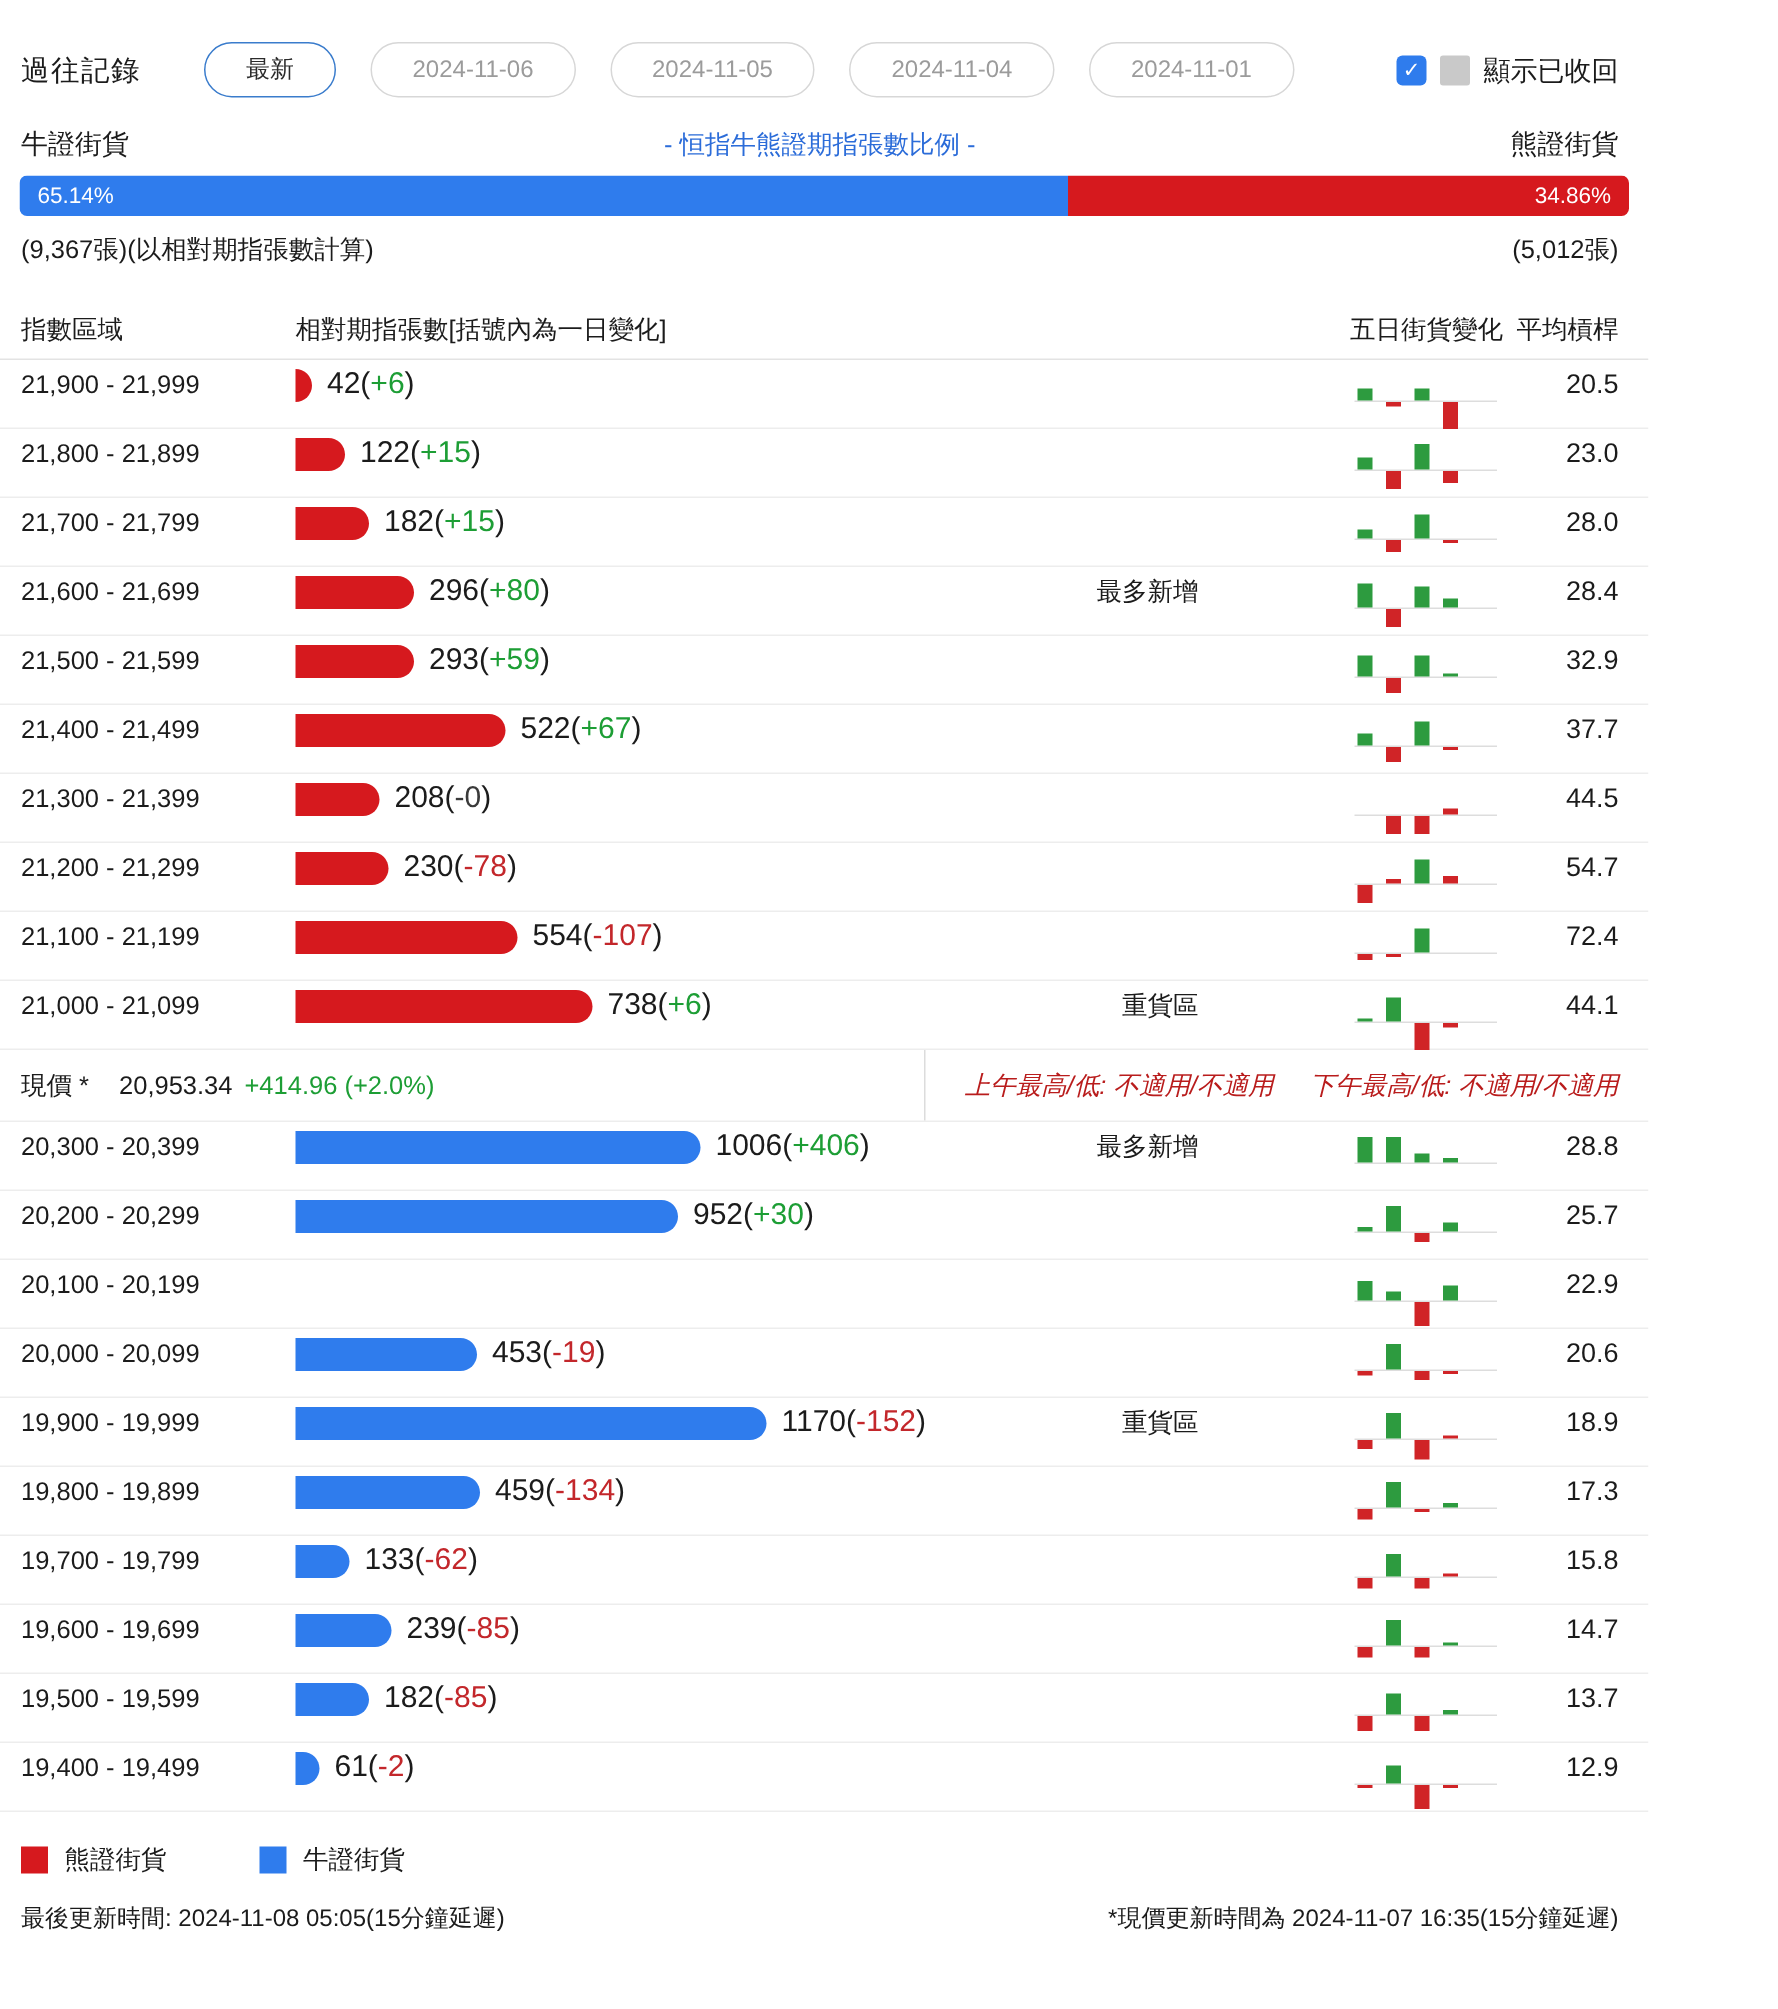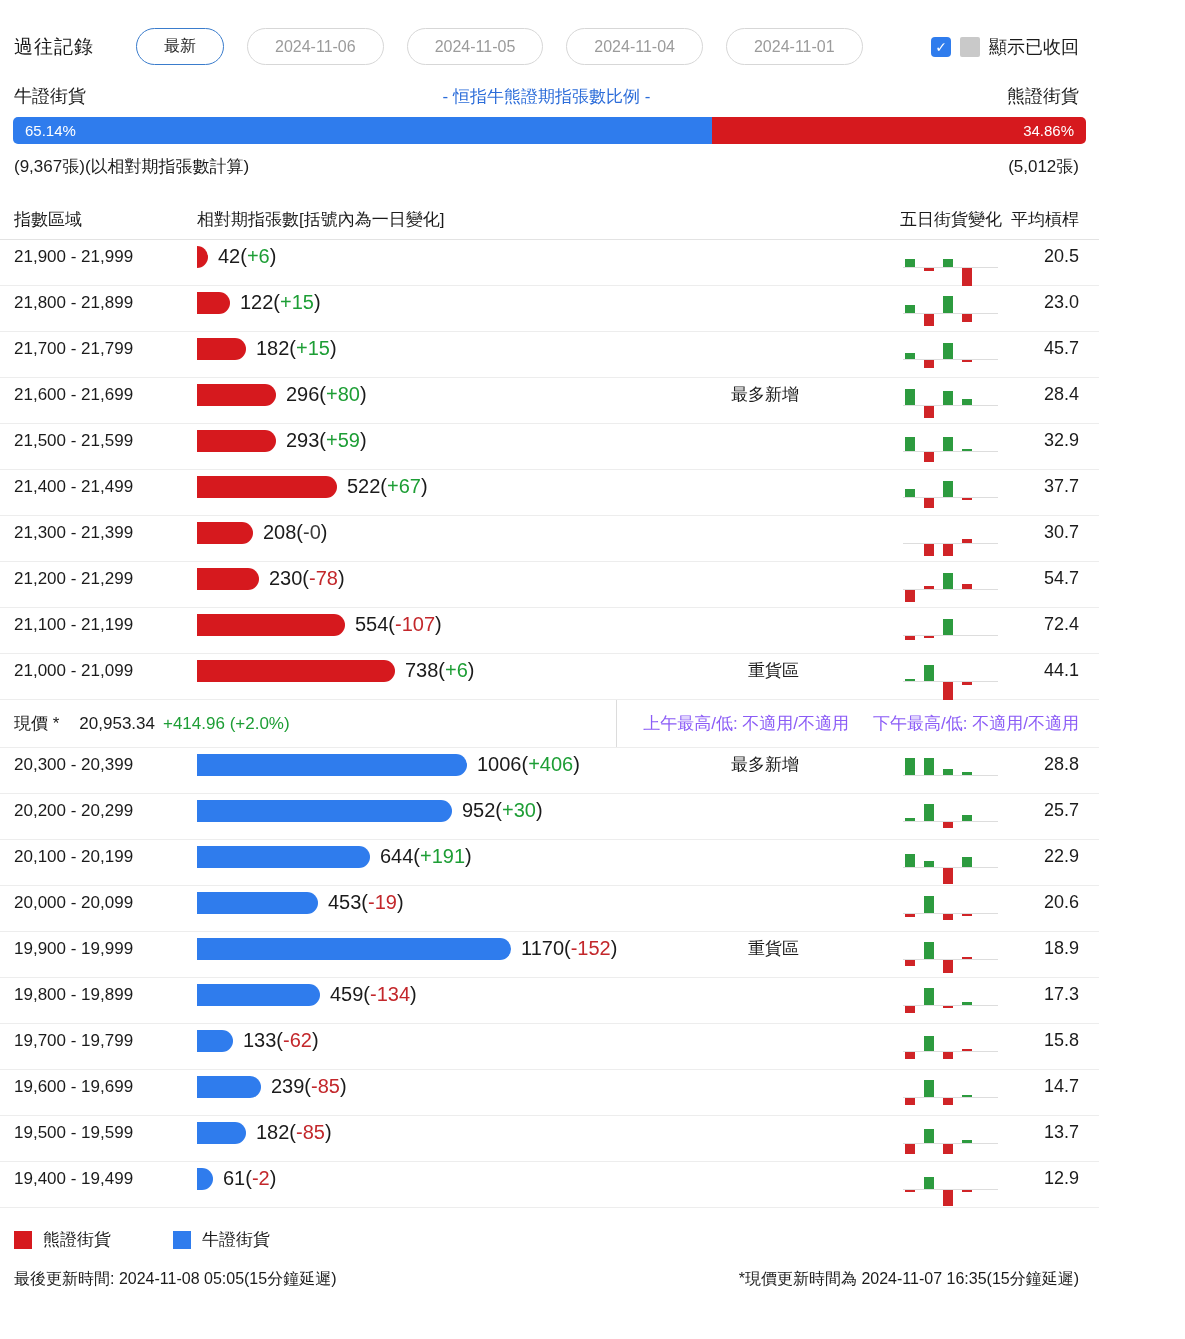--- a/index.html
+++ b/index.html
@@ -51,21 +51,21 @@
   .spark .sb { position:absolute; width:10px; }
   .lev { position:absolute; right:20px; font-size:18px; color:#1b1b1b; }
 
   
   .currow { display:flex; align-items:stretch; height:48px; border-bottom:1px solid #ededed; font-size:17px; }
   .cur-left { width:628px; display:flex; align-items:center; padding-left:14px; border-right:1px solid #dcdcdc; }
   .cur-label { color:#1b1b1b; margin-right:20px; }
   .cur-price { color:#1b1b1b; margin-right:8px; }
   .cur-chg { color:#1d9e35; }
   .cur-right { flex:1; display:flex; align-items:center; padding:0 20px 0 26px; gap:24px; justify-content:flex-end; }
-  .cur-right span { white-space:nowrap; color:#8b5cf6; }
+  .cur-right span { white-space:nowrap; color:#b91c1c;font-style:italic; }
 
   
   .legend { display:flex; align-items:center; gap:62px; padding:20px 14px 12px 14px; }
   .legend-item { display:flex; align-items:center; gap:11px; font-size:17px; color:#1b1b1b; }
   .sw { width:18px; height:18px; }
   .footer { display:flex; justify-content:space-between; padding:6px 20px 0 14px; font-size:16px; color:#1b1b1b; }
 </style>
 </head>
 <body>
 
@@ -152,21 +152,21 @@
           <div class="hbar" style="width: 49px; background: rgb(214, 25, 30);"></div>
           <span class="val">182(<span class="chg pos">+15</span>)</span>
         </div>
         <div class="spark">
           <div class="base"></div>
           <div class="sb" style="left: 2px; background: rgb(45, 155, 63); top: 20px; height: 6px;"></div>
           <div class="sb" style="left: 21px; background: rgb(208, 36, 39); top: 27px; height: 8px;"></div>
           <div class="sb" style="left: 40px; background: rgb(45, 155, 63); top: 10px; height: 16px;"></div>
           <div class="sb" style="left: 59px; background: rgb(208, 36, 39); top: 27px; height: 2px;"></div>
         </div>
-        <span class="lev">45.7</span>
+        <span class="lev">28.0</span>
       </div>
       <div class="row">
         <span class="range">21,600 - 21,699</span>
         <div class="barwrap">
           <div class="hbar" style="width: 79px; background: rgb(214, 25, 30);"></div>
           <span class="val">296(<span class="chg pos">+80</span>)</span>
         </div>
         <span class="annot">最多新增</span>
         <div class="spark">
           <div class="base"></div>
@@ -212,21 +212,21 @@
         <div class="barwrap">
           <div class="hbar" style="width: 56px; background: rgb(214, 25, 30);"></div>
           <span class="val">208(<span class="chg zero">-0</span>)</span>
         </div>
         <div class="spark">
           <div class="base"></div>
           <div class="sb" style="left: 21px; background: rgb(208, 36, 39); top: 27px; height: 12px;"></div>
           <div class="sb" style="left: 40px; background: rgb(208, 36, 39); top: 27px; height: 12px;"></div>
           <div class="sb" style="left: 59px; background: rgb(208, 36, 39); top: 22px; height: 4px;"></div>
         </div>
-        <span class="lev">30.7</span>
+        <span class="lev">44.5</span>
       </div>
       <div class="row">
         <span class="range">21,200 - 21,299</span>
         <div class="barwrap">
           <div class="hbar" style="width: 62px; background: rgb(214, 25, 30);"></div>
           <span class="val">230(<span class="chg neg">-78</span>)</span>
         </div>
         <div class="spark">
           <div class="base"></div>
           <div class="sb" style="left: 2px; background: rgb(208, 36, 39); top: 27px; height: 12px;"></div>
@@ -307,24 +307,20 @@
           <div class="base"></div>
           <div class="sb" style="left: 2px; background: rgb(45, 155, 63); top: 23px; height: 3px;"></div>
           <div class="sb" style="left: 21px; background: rgb(45, 155, 63); top: 9px; height: 17px;"></div>
           <div class="sb" style="left: 40px; background: rgb(208, 36, 39); top: 27px; height: 6px;"></div>
           <div class="sb" style="left: 59px; background: rgb(45, 155, 63); top: 20px; height: 6px;"></div>
         </div>
         <span class="lev">25.7</span>
       </div>
       <div class="row">
         <span class="range">20,100 - 20,199</span>
-        <div class="barwrap">
-          <div class="hbar" style="width: 173px; background: rgb(47, 124, 237);"></div>
-          <span class="val">644(<span class="chg pos">+191</span>)</span>
-        </div>
         <div class="spark">
           <div class="base"></div>
           <div class="sb" style="left: 2px; background: rgb(45, 155, 63); top: 13px; height: 13px;"></div>
           <div class="sb" style="left: 21px; background: rgb(45, 155, 63); top: 20px; height: 6px;"></div>
           <div class="sb" style="left: 40px; background: rgb(208, 36, 39); top: 27px; height: 16px;"></div>
           <div class="sb" style="left: 59px; background: rgb(45, 155, 63); top: 16px; height: 10px;"></div>
         </div>
         <span class="lev">22.9</span>
       </div>
       <div class="row">

